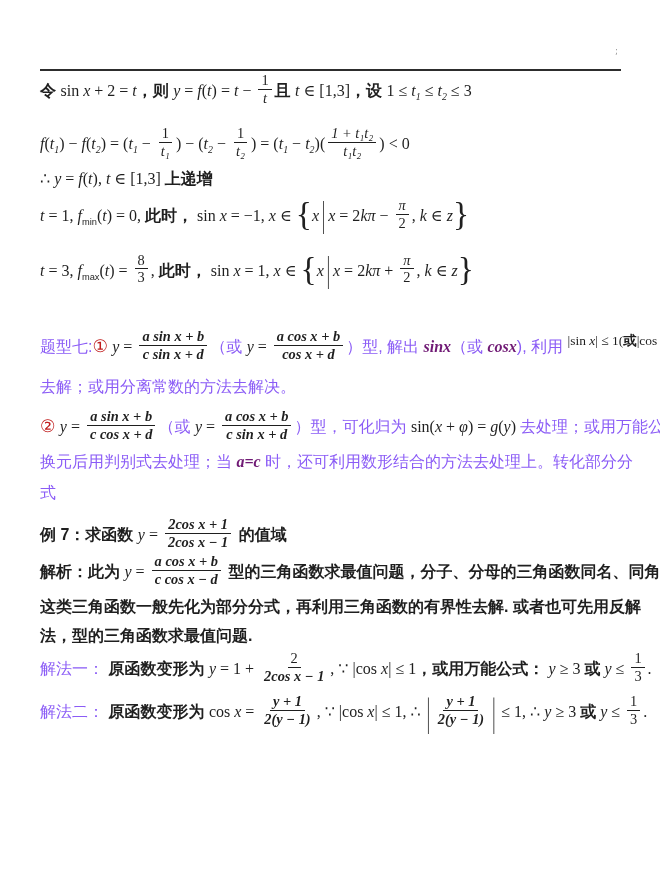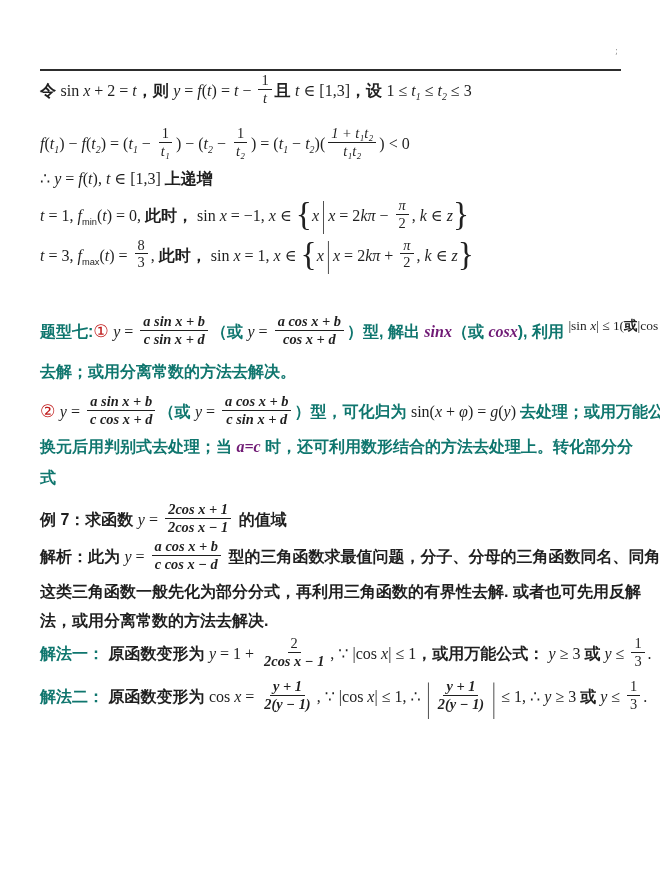--- a/index.html
+++ b/index.html
@@ -9,39 +9,39 @@
             font-family:"DejaVu Sans",sans-serif;letter-spacing:0;line-height:1.1;}
   .top-rule{position:absolute;left:40px;top:69px;width:581px;height:2px;background:#2d2d2d;}
   #doc-body{position:absolute;left:40px;top:72px;width:582px;}
   .line{white-space:nowrap;line-height:1.35;font-size:16px;}
   
   .r  {font-family:"Liberation Serif","DejaVu Serif",serif;font-style:normal;}
   .m  {font-family:"Liberation Serif","DejaVu Serif",serif;font-style:italic;}
   .mx {font-family:"Liberation Serif","DejaVu Serif",serif;font-style:italic;font-weight:bold;}
   .cn {font-family:"Liberation Sans","DejaVu Sans",sans-serif;font-weight:700;}
   .cns{font-family:"Liberation Sans","DejaVu Sans",sans-serif;font-weight:700;}
-  .redcn{font-family:"Liberation Sans","DejaVu Sans",sans-serif;font-weight:700;color:#0f766e;}
+  .redcn{font-family:"Liberation Sans","DejaVu Sans",sans-serif;font-weight:400;color:#8b5cf6;}
   .redc {font-family:"Liberation Serif","DejaVu Serif",serif;color:#c01c1c;font-size:1.08em;}
   .redm {font-family:"Liberation Serif","DejaVu Serif",serif;font-style:italic;font-weight:700;color:#701a75;}
   sub.sb {font-family:"Liberation Serif","DejaVu Serif",serif;font-style:italic;font-size:0.62em;line-height:0;}
   sub.sbr{font-family:Liberation Sans, sans-serif;font-style:normal;font-size:0.58em;line-height:0;}
   .sup{font-size:0.84em;position:relative;top:-7px;}
   .big{font-family:"Liberation Serif","DejaVu Serif",serif;font-size:2.1em;font-weight:400;
        vertical-align:middle;line-height:0.9;position:relative;top:-2px;}
   .bigbar{display:inline-block;font-family:"Liberation Serif",serif;transform:scaleY(2.2);
           vertical-align:middle;margin:0 3px;position:relative;top:-1px;}
   .bigbar2{display:inline-block;font-family:"Liberation Serif",serif;transform:scaleY(2.5);
           vertical-align:middle;margin:0 2px;position:relative;top:-1px;}
   
   .fr{display:inline-flex;flex-direction:column;align-items:center;text-align:center;
       vertical-align:middle;font-size:0.9em;line-height:1.18;margin:0 3px;position:relative;top:-2px;}
   .fr .nu{display:block;border-bottom:1px solid currentColor;padding:0 3px;}
   .fr .de{display:block;padding:0 3px;}
   
-  .L1{margin-top:2px}.L2{margin-top:18px}.L3{margin-top:6px}.L4{margin-top:9px}.L5{margin-top:5px}
+  .L1{margin-top:2px}.L2{margin-top:18px}.L3{margin-top:6px}.L4{margin-top:9px}.L5{margin-top:20px}
   .R1{margin-top:42px}.R2{margin-top:11px}.R3{margin-top:12px}.R4{margin-top:6px}.R5{margin-top:9px}
   .E1{margin-top:15px}.E2{margin-top:2px}.E3{margin-top:6px}.E4{margin-top:7px}
   .S1{margin-top:6px}.S2{margin-top:8px}
 </style>
 </head>
 <body>
 
 <div class="page">
   <span class="artifact">;</span>
   <div class="top-rule"></div>
@@ -91,21 +91,21 @@
       <div class="line R5"><span class="redcn">式</span></div>
       <div class="line E1"><span class="cn">例 7：求函数 </span><span class="m">y</span><span class="r"> = </span><span class="fr">
           <span class="nu mx">2cos x + 1</span>
           <span class="de mx">2cos x − 1</span>
         </span><span class="cn"> 的值域</span></div>
       <div class="line E2"><span class="cn">解析：此为 </span><span class="m">y</span><span class="r"> = </span><span class="fr">
           <span class="nu mx">a cos x + b</span>
           <span class="de mx">c cos x − d</span>
         </span><span class="cn"> 型的三角函数求最值问题，分子、分母的三角函数同名、同角，</span></div>
       <div class="line E3"><span class="cn">这类三角函数一般先化为部分分式，再利用三角函数的有界性去解. 或者也可先用反解</span></div>
-      <div class="line E4"><span class="cn">法，或用分离常数的方法去解决.</span></div>
+      <div class="line E4"><span class="cn">法，型的三角函数求最值问题.</span></div>
       <div class="line S1"><span class="redcn">解法一：</span><span class="cn"> 原函数变形为 </span><span class="m">y</span><span class="r"> = 1 + </span><span class="fr">
           <span class="nu r">2</span>
           <span class="de mx">2cos x − 1</span>
         </span><span class="r">, ∵ |cos </span><span class="m">x</span><span class="r">| ≤ 1</span><span class="cn">，或用万能公式： </span><span class="m">y</span><span class="r"> ≥ 3 </span><span class="cn">或</span><span class="m"> y</span><span class="r"> ≤ </span><span class="fr">
           <span class="nu r">1</span>
           <span class="de r">3</span>
         </span><span class="r">.</span></div>
       <div class="line S2"><span class="redcn">解法二：</span><span class="cn"> 原函数变形为 </span><span class="r">cos </span><span class="m">x</span><span class="r"> = </span><span class="fr">
           <span class="nu mx">y + 1</span>
           <span class="de mx">2(y − 1)</span>

